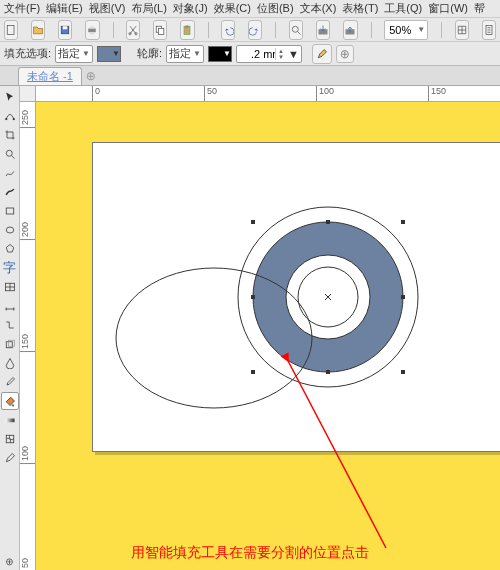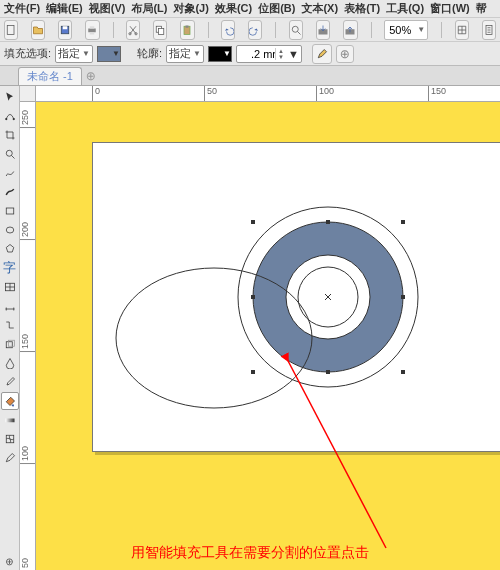--- a/index.html
+++ b/index.html
@@ -1,19 +1,19 @@
 <!DOCTYPE html>
 <html><head>
 <meta charset="utf-8">
 <style>
   * { margin:0; padding:0; box-sizing:border-box; font-family:"Microsoft YaHei",SimSun,sans-serif; }
   body { width:500px; height:570px; background:#e8e8e8; overflow:hidden; font-size:11px; color:#333; -webkit-user-select:none; }
 
   
-  .menubar { display:flex; align-items:center; height:18px; background:#e8e8e8; padding:0 4px; gap:6px; border-bottom:1px solid #ccc;font-weight:bold; }
+  .menubar { display:flex; align-items:center; height:18px; background:#e8e8e8; padding:0 4px; gap:6px; border-bottom:1px solid #ccc; }
   .menubar span { font-size:11px; white-space:nowrap; }
 
   
   .toolbar { display:flex; align-items:center; height:24px; background:#e8e8e8; padding:0 4px; gap:13px; border-bottom:1px solid #ccc; }
   .tool-btn { width:20px; height:20px; background:#f2f2f2; border:1px solid #bbb; border-radius:3px; display:flex; align-items:center; justify-content:center; font-size:11px; color:#555; }
   .tool-btn svg { width:12px; height:12px; }
   .zoom { display:flex; align-items:center; height:20px; border:1px solid #bbb; background:#fff; border-radius:2px; font-size:11px; padding:0 2px 0 4px; }
   .zoom input { border:none; width:28px; font-size:11px; }
   .zoom .dd { font-size:8px; color:#666; }
 
@@ -24,21 +24,21 @@
   .drop .dd { font-size:8px; color:#666; margin-left:2px; }
   .swatch { width:24px; height:16px; background:#6d82a1; border:1px solid #666; display:flex; align-items:center; justify-content:flex-end; }
   .swatch .dd { font-size:8px; color:#333; }
   .strokew { display:flex; align-items:center; height:18px; border:1px solid #999; background:#fff; border-radius:2px; font-size:11px; }
   .strokew input { border:none; width:38px; font-size:11px; padding-left:14px; }
   .strokew .spins { display:flex; flex-direction:column; font-size:6px; line-height:6px; color:#666; border-left:1px solid #ccc; padding:0 2px; }
   .plus { width:18px; height:18px; border:1px solid #bbb; background:#f2f2f2; display:flex; align-items:center; justify-content:center; font-size:12px; color:#888; border-radius:3px; }
 
   
   .tabrow { display:flex; align-items:center; height:20px; background:#ddd; border-bottom:1px solid #aaa; }
-  .doctab { height:18px; padding:0 8px; display:flex; align-items:center; font-size:11px; color:#68c; background:#f5f5f5; border:1px solid #aaa; border-bottom:none; border-radius:3px 3px 0 0; margin-left:18px; }
+  .doctab { height:18px; padding:0 8px; display:flex; align-items:center; font-size:11px; color:#68c; background:#f5f5f5; border:1px solid #aaa; border-bottom:none; border-radius:3px 3px 0 0; margin-left:18px;text-decoration:underline; }
   .addtab { width:18px; height:18px; display:flex; align-items:center; justify-content:center; color:#999; font-size:12px; }
 
   
   .work { position:relative; height:484px; background:#f0f0f0; }
   
   .toolbox { position:absolute; left:0; top:0; bottom:0; width:20px; background:#e8e8e8; border-right:1px solid #bbb; display:flex; flex-direction:column; gap:1px; padding-top:2px; align-items:center; }
   .tbx { width:18px; height:18px; display:flex; align-items:center; justify-content:center; font-size:10px; color:#555; border:1px solid transparent; border-radius:2px; }
   .tbx.sel { background:#fff; border-color:#999; }
   .tbx svg { width:12px; height:12px; }
 

